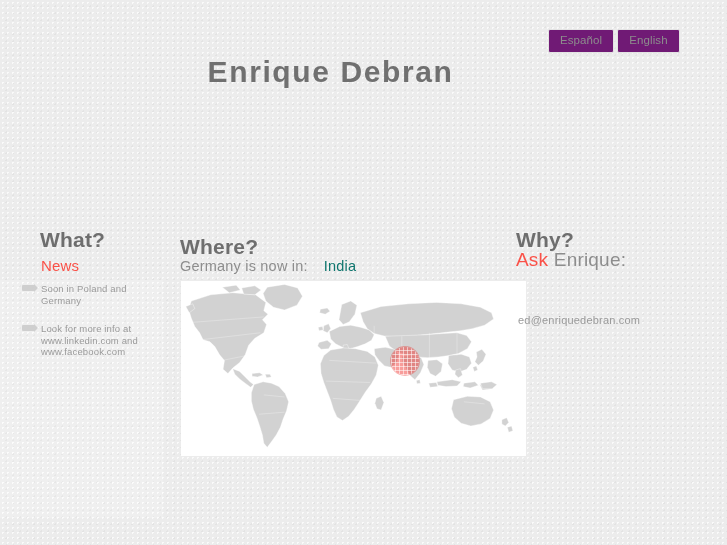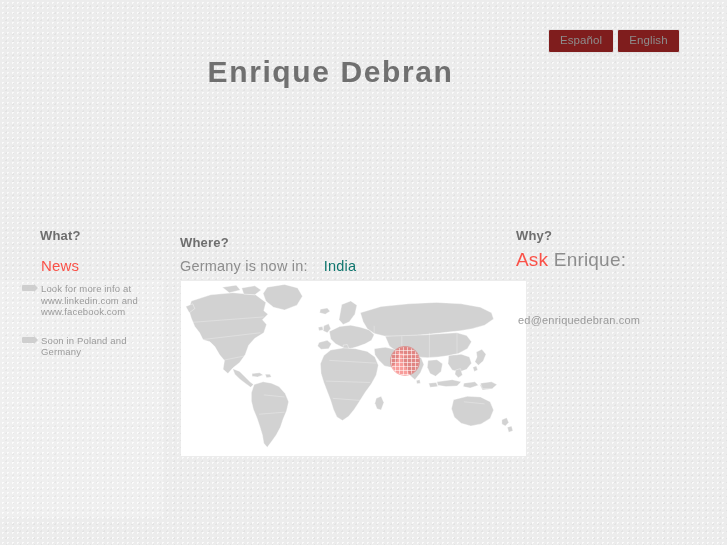--- a/index.html
+++ b/index.html
@@ -24,21 +24,21 @@
 
   
   .lang-switch {
     position: absolute;
     top: 29px;
     left: 548px;
     display: flex;
     gap: 3px;
   }
   .lang-btn {
-    background: #7f1d1d;
+    background: #701a75;
     border: 1px solid #e3e3e3;
     border-radius: 2px;
     color: #8d8d8d;
     font-size: 11.5px;
     font-family: "Liberation Sans", sans-serif;
     padding: 4px 11px 5px 11px;
     line-height: 13px;
     cursor: pointer;
     letter-spacing: 0.1px;
     box-shadow: 0 1px 0 rgba(0,0,0,0.02);
@@ -71,21 +71,21 @@
       radial-gradient(rgba(255,255,255,0.8) 1px, transparent 1px),
       radial-gradient(rgba(221,221,221,0.4) 1px, transparent 1px);
     background-size: 5px 5px, 7px 7px;
     background-position: 0 0, 3px 3px;
   }
 
   
   .col-heading {
     position: absolute;
     color: #6e6e6e;
-    font-size: 13px;
+    font-size: 21px;
     font-weight: bold;
     letter-spacing: 0.2px;
     font-family: "Liberation Sans", sans-serif;
     white-space: nowrap;
   }
   #h-what  { left: 40px;  top: 228px; }
   #h-where { left: 180px; top: 235px; }
   #h-why   { left: 516px; top: 228px; }
 
   
@@ -216,25 +216,25 @@
 <div class="site-title">Enrique Debran</div>
 
 <div class="left-panel"></div>
 
 <div class="col-heading" id="h-what">What?</div>
 <div class="news-label">News</div>
 
 <div class="news-list">
   <div class="news-item">
     <span class="bullet-arrow"></span>
-    <span>Look for more info at www.linkedin.com and www.facebook.com</span>
+    <span>Soon in Poland and Germany</span>
   </div>
   <div class="news-item">
     <span class="bullet-arrow"></span>
-    <span>Soon in Poland and Germany</span>
+    <span>Look for more info at www.linkedin.com and www.facebook.com</span>
   </div>
 </div>
 
 <div class="col-heading" id="h-where">Where?</div>
 <div class="where-line">
   <span>Germany is now in:</span><span class="country">India</span>
 </div>
 
 <div class="map-frame">
   <svg viewBox="0 0 1000 507" preserveAspectRatio="none">

